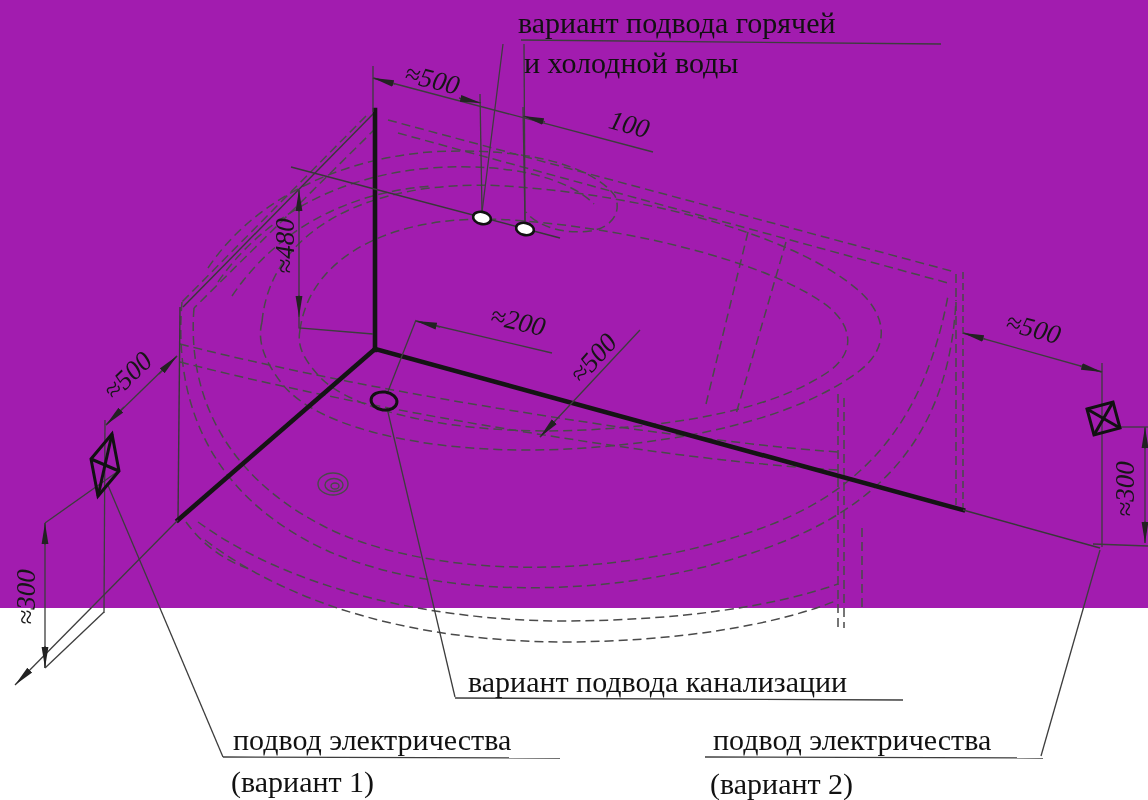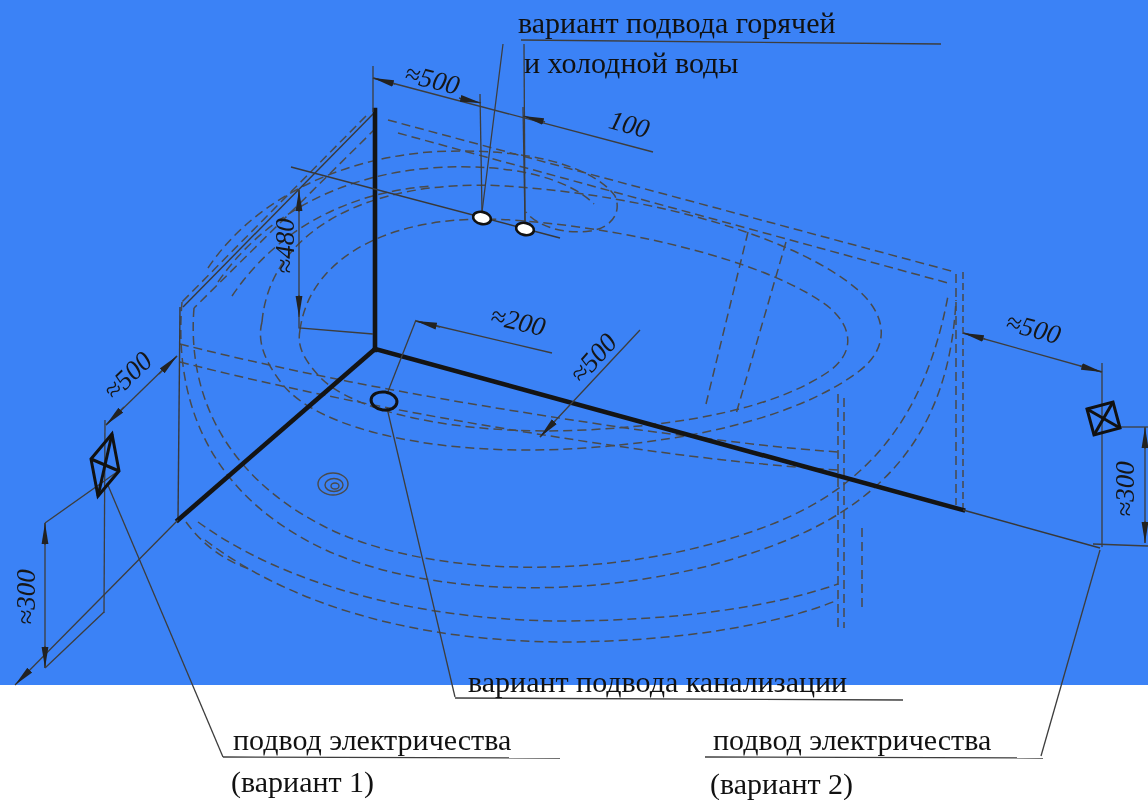--- a/index.html
+++ b/index.html
@@ -1,16 +1,16 @@
 <!DOCTYPE html>
 <html><head>
 <meta charset="utf-8">
 <style>
   html,body{margin:0;padding:0;background:#ffffff;width:1148px;height:800px;overflow:hidden;}
-  .stage{position:relative;width:1148px;height:685px;background:#3b82f6;}
+  .stage{position:relative;width:1148px;height:608px;background:#a21caf;}
   svg{display:block;}
   .lbl{font-family:"Liberation Serif","DejaVu Serif",serif;font-size:30px;fill:#111;}
   .dim{font-family:"Liberation Serif","DejaVu Serif",serif;font-size:27px;font-style:italic;fill:#161616;}
   .tub{stroke:#4a4a4a;stroke-width:1.5;fill:none;stroke-dasharray:9 5;}
   .tub2{stroke:#4a4a4a;stroke-width:1.5;fill:none;stroke-dasharray:7 4;}
   .thin{stroke:#383838;stroke-width:1.4;fill:none;}
   .dimln{stroke:#3d3d3d;stroke-width:1.3;fill:none;}
   .thick{stroke:#141414;stroke-width:4.6;fill:none;stroke-linecap:square;}
   .sym{stroke:#111;stroke-width:3;fill:none;stroke-linejoin:miter;}
   .port{stroke:#111;stroke-width:2.6;fill:#fff;}

